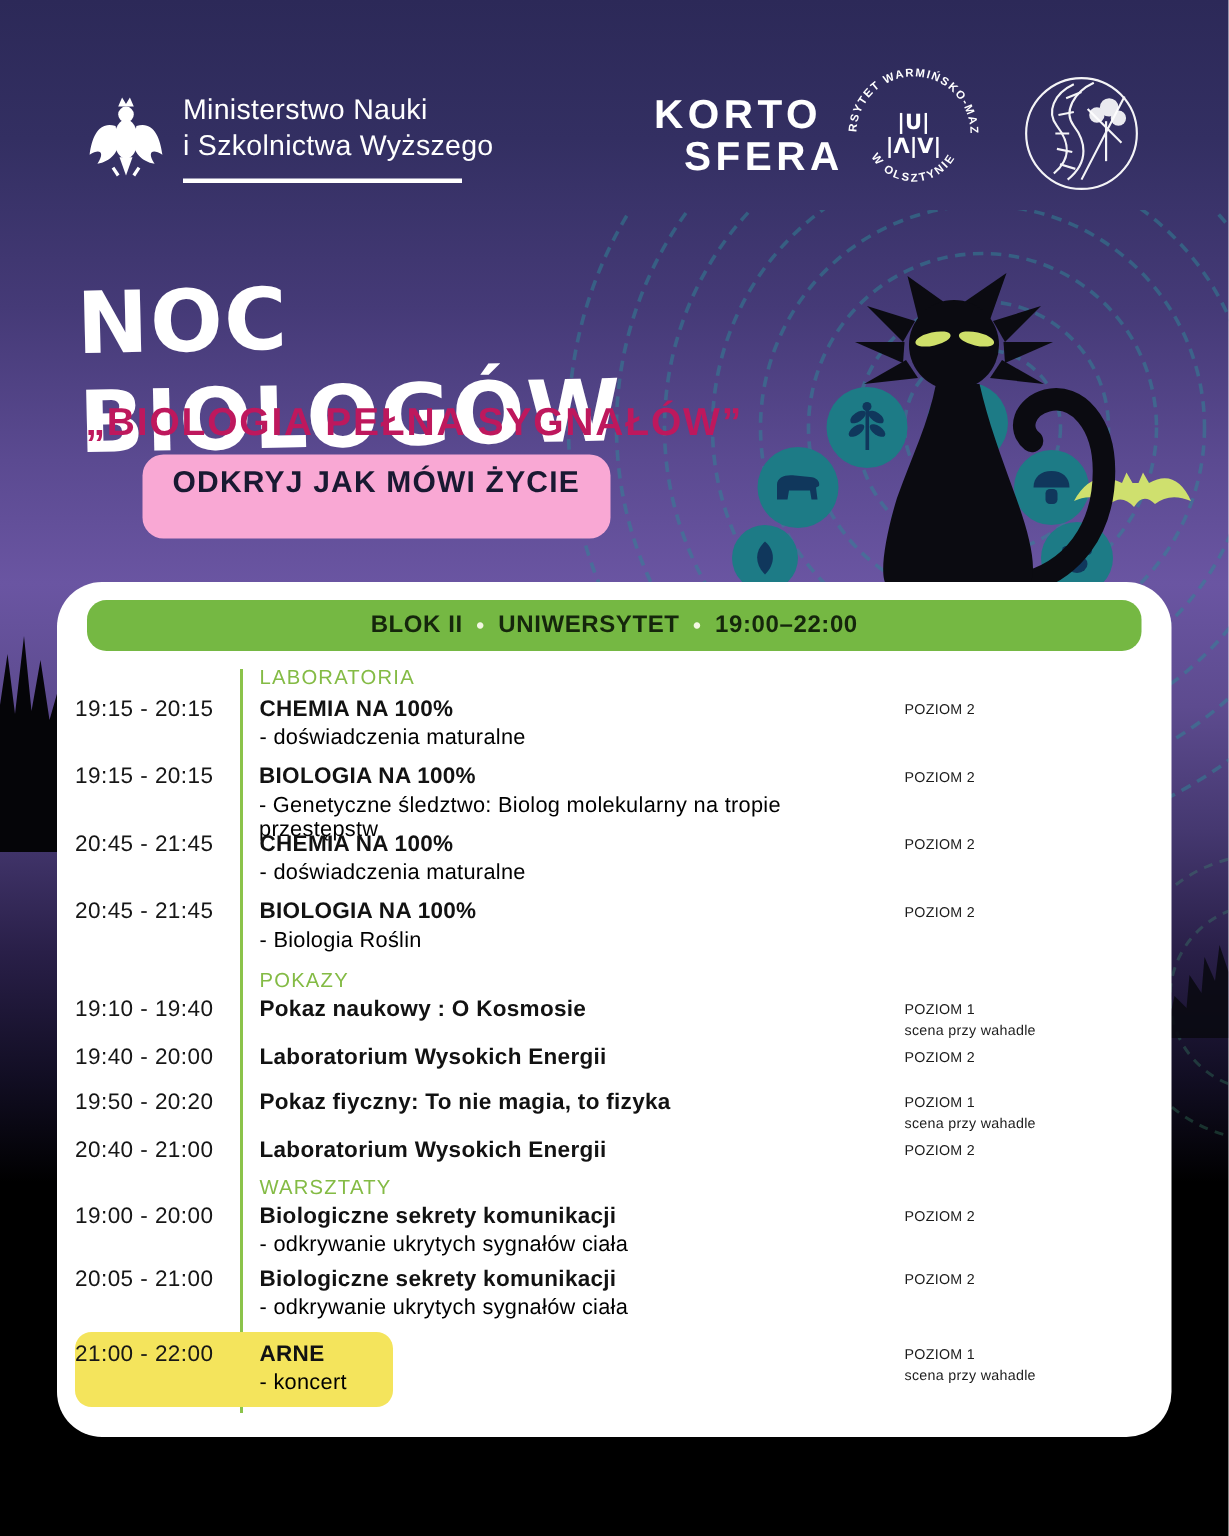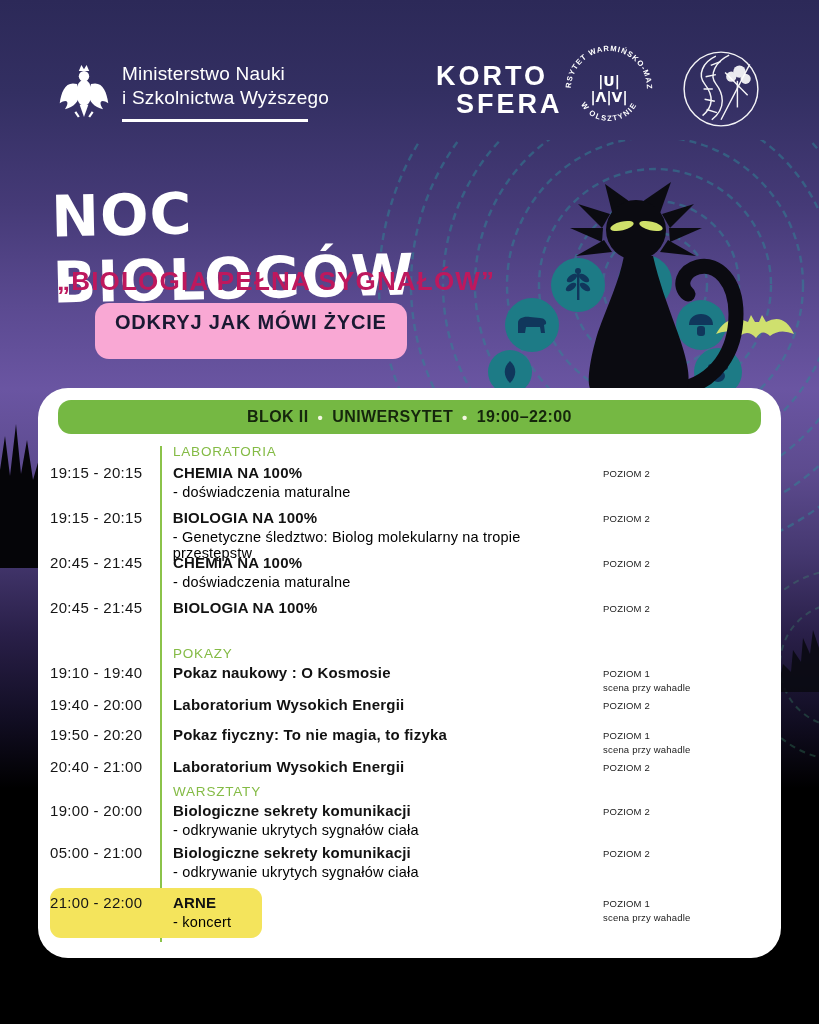--- a/index.html
+++ b/index.html
@@ -283,20 +283,21 @@
     <div class="loc">
       <div>POZIOM 2</div>
       <div></div>
       </div>
   </div>
 
   <div class="row" style="top:211px">
     <div class="time">20:45 - 21:45</div>
     <div class="ev">
         <div class="ev-title">BIOLOGIA NA 100%</div>
+      <div class="ev-sub">- Biologia Roślin</div>
       </div>
     <div class="loc">
       <div>POZIOM 2</div>
       <div></div>
       </div>
   </div>
 
   <div class="sec-head" style="top:258px">POKAZY</div>
 
   <div class="row" style="top:276px">
@@ -355,21 +356,21 @@
         <div class="ev-title">Biologiczne sekrety komunikacji</div>
       <div class="ev-sub">- odkrywanie ukrytych sygnałów ciała</div>
       </div>
     <div class="loc">
       <div>POZIOM 2</div>
       <div></div>
       </div>
   </div>
 
   <div class="row" style="top:456px">
-    <div class="time">05:00 - 21:00</div>
+    <div class="time">20:05 - 21:00</div>
     <div class="ev">
         <div class="ev-title">Biologiczne sekrety komunikacji</div>
       <div class="ev-sub">- odkrywanie ukrytych sygnałów ciała</div>
       </div>
     <div class="loc">
       <div>POZIOM 2</div>
       <div></div>
       </div>
   </div>
 

